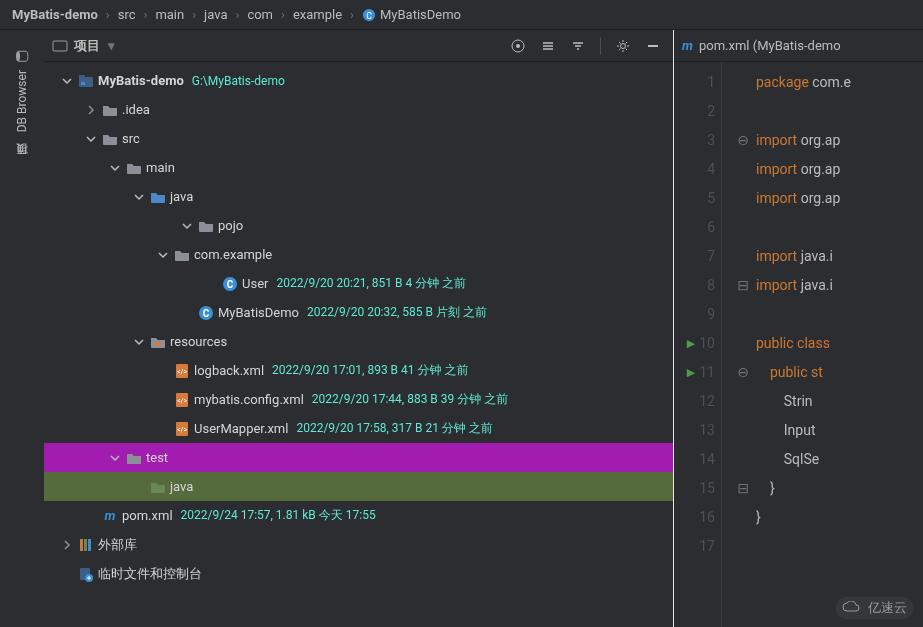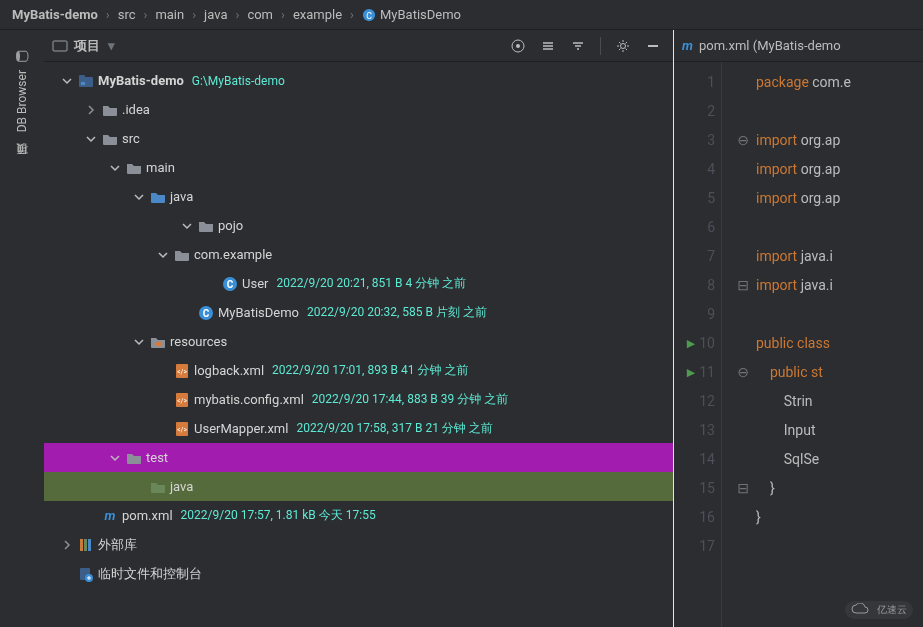--- a/index.html
+++ b/index.html
@@ -242,21 +242,21 @@
       color: #6f737a;
     }
     .kw { color: #cc7832; }
     .folder-icon { color: #8a8f98; }
     .m-icon { color: #3a8fd6; font-weight: bold; font-style: italic; }
     .watermark {
       position: fixed;
       bottom: 8px;
       right: 10px;
       color: #9a9a9a;
-      font-size: 10px;
+      font-size: 13px;
       display: flex;
       align-items: center;
       gap: 6px;
       background: rgba(255,255,255,0.05);
       padding: 2px 6px;
       border-radius: 10px;
     }
   </style>
 </head>
 <body>
@@ -547,21 +547,21 @@
           </span>
           <span class="tree-label">java</span>
         </div>
         <div class="tree-row">
           <span class="tree-indent" style="width:28px"></span>
           <span class="tree-arrow"></span>
           <span class="tree-icon">
             <span class="m-icon">m</span>
           </span>
           <span class="tree-label">pom.xml</span>
-          <span class="tree-meta">2022/9/20 17:57, 1.81 kB 今天 17:55</span>
+          <span class="tree-meta">2022/9/24 17:57, 1.81 kB 今天 17:55</span>
         </div>
         <div class="tree-row">
           <span class="tree-indent" style="width:4px"></span>
           <span class="tree-arrow">
             <svg width="10" height="10" viewBox="0 0 10 10">
               <path d="M3 1l4 4-4 4" stroke="#8a8f98" fill="none" stroke-width="1.5"></path>
             </svg>
           </span>
           <span class="tree-icon">
             <svg viewBox="0 0 16 16">

